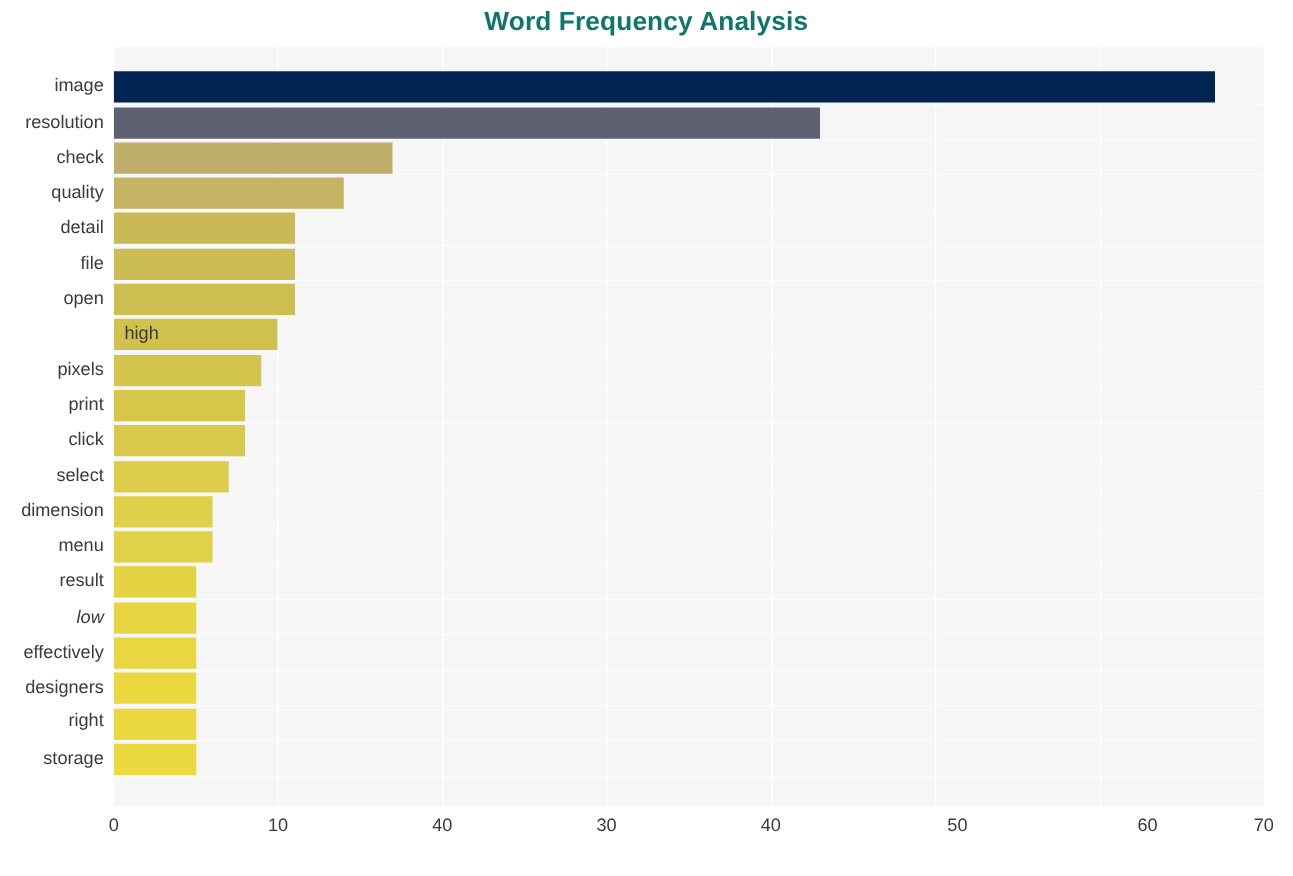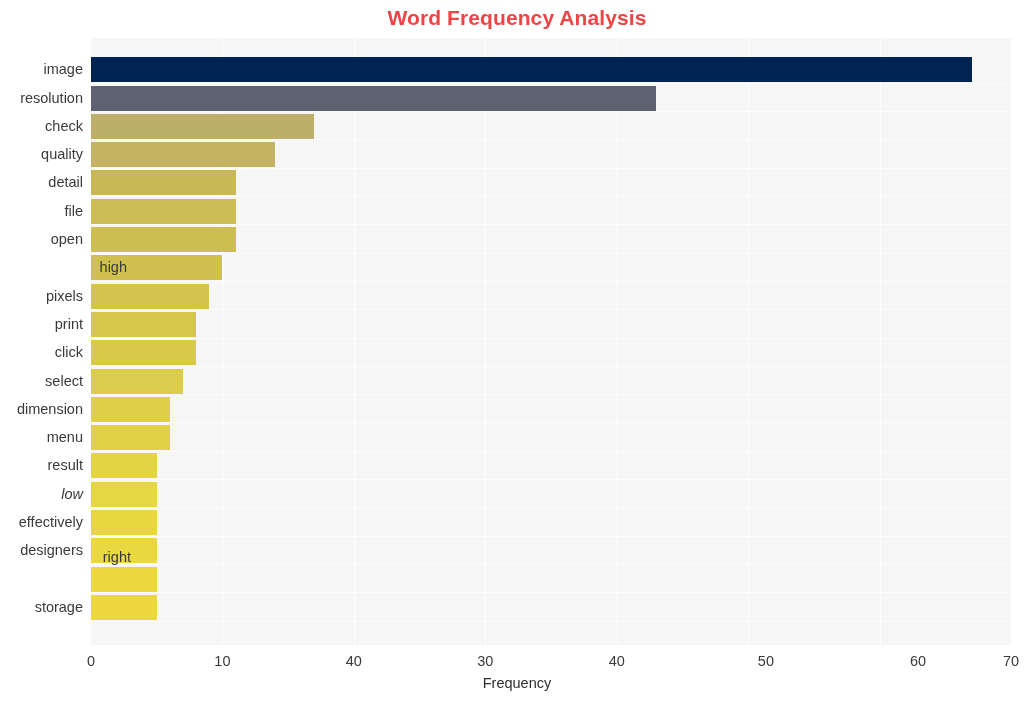--- a/index.html
+++ b/index.html
@@ -19,21 +19,21 @@
     height: 701px;
   }
   #chart-title {
     position: absolute;
     left: 0;
     top: 6px;
     width: 1034px;
     text-align: center;
     font-size: 21px;
     font-weight: bold;
-    color: #ef4444;
+    color: #0f766e;
     letter-spacing: 0.1px;
   }
   
   #plot-area {
     position: absolute;
     left: 91px;
     top: 38px;
     width: 920px;
     height: 607px;
     background: #f6f6f7;
@@ -179,26 +179,25 @@
       <div class="ytick-label" style="top: 246px;">pixels</div>
       <div class="ytick-label" style="top: 274px;">print</div>
       <div class="ytick-label" style="top: 302px;">click</div>
       <div class="ytick-label" style="top: 331px;">select</div>
       <div class="ytick-label" style="top: 359px;">dimension</div>
       <div class="ytick-label" style="top: 387px;">menu</div>
       <div class="ytick-label" style="top: 415px;">result</div>
       <div class="ytick-label" style="top: 444px; font-style: italic;">low</div>
       <div class="ytick-label" style="top: 472px; text-align: right;">effectively</div>
       <div class="ytick-label" style="top: 500px;">designers</div>
-      <div class="ytick-label" style="top: 507px; margin-left: 48px;">right</div>
+      <div class="ytick-label" style="top: 527px;">right</div>
       <div class="ytick-label" style="top: 557px;">storage</div>
     </div>
 
   <div id="xaxis-layer">
-    <div id="xaxis-title">Frequency</div>
   <div class="xtick-label" style="left: 91px;">0</div>
       <div class="xtick-label" style="left: 222.429px;">10</div>
       <div class="xtick-label" style="left: 353.857px;">40</div>
       <div class="xtick-label" style="left: 485.286px;">30</div>
       <div class="xtick-label" style="left: 616.714px;">40</div>
       <div class="xtick-label" style="left: 744px; text-align: right;">50</div>
       <div class="xtick-label" style="left: 918px;">60</div>
       <div class="xtick-label" style="left: 1011px;">70</div>
     </div>
 

